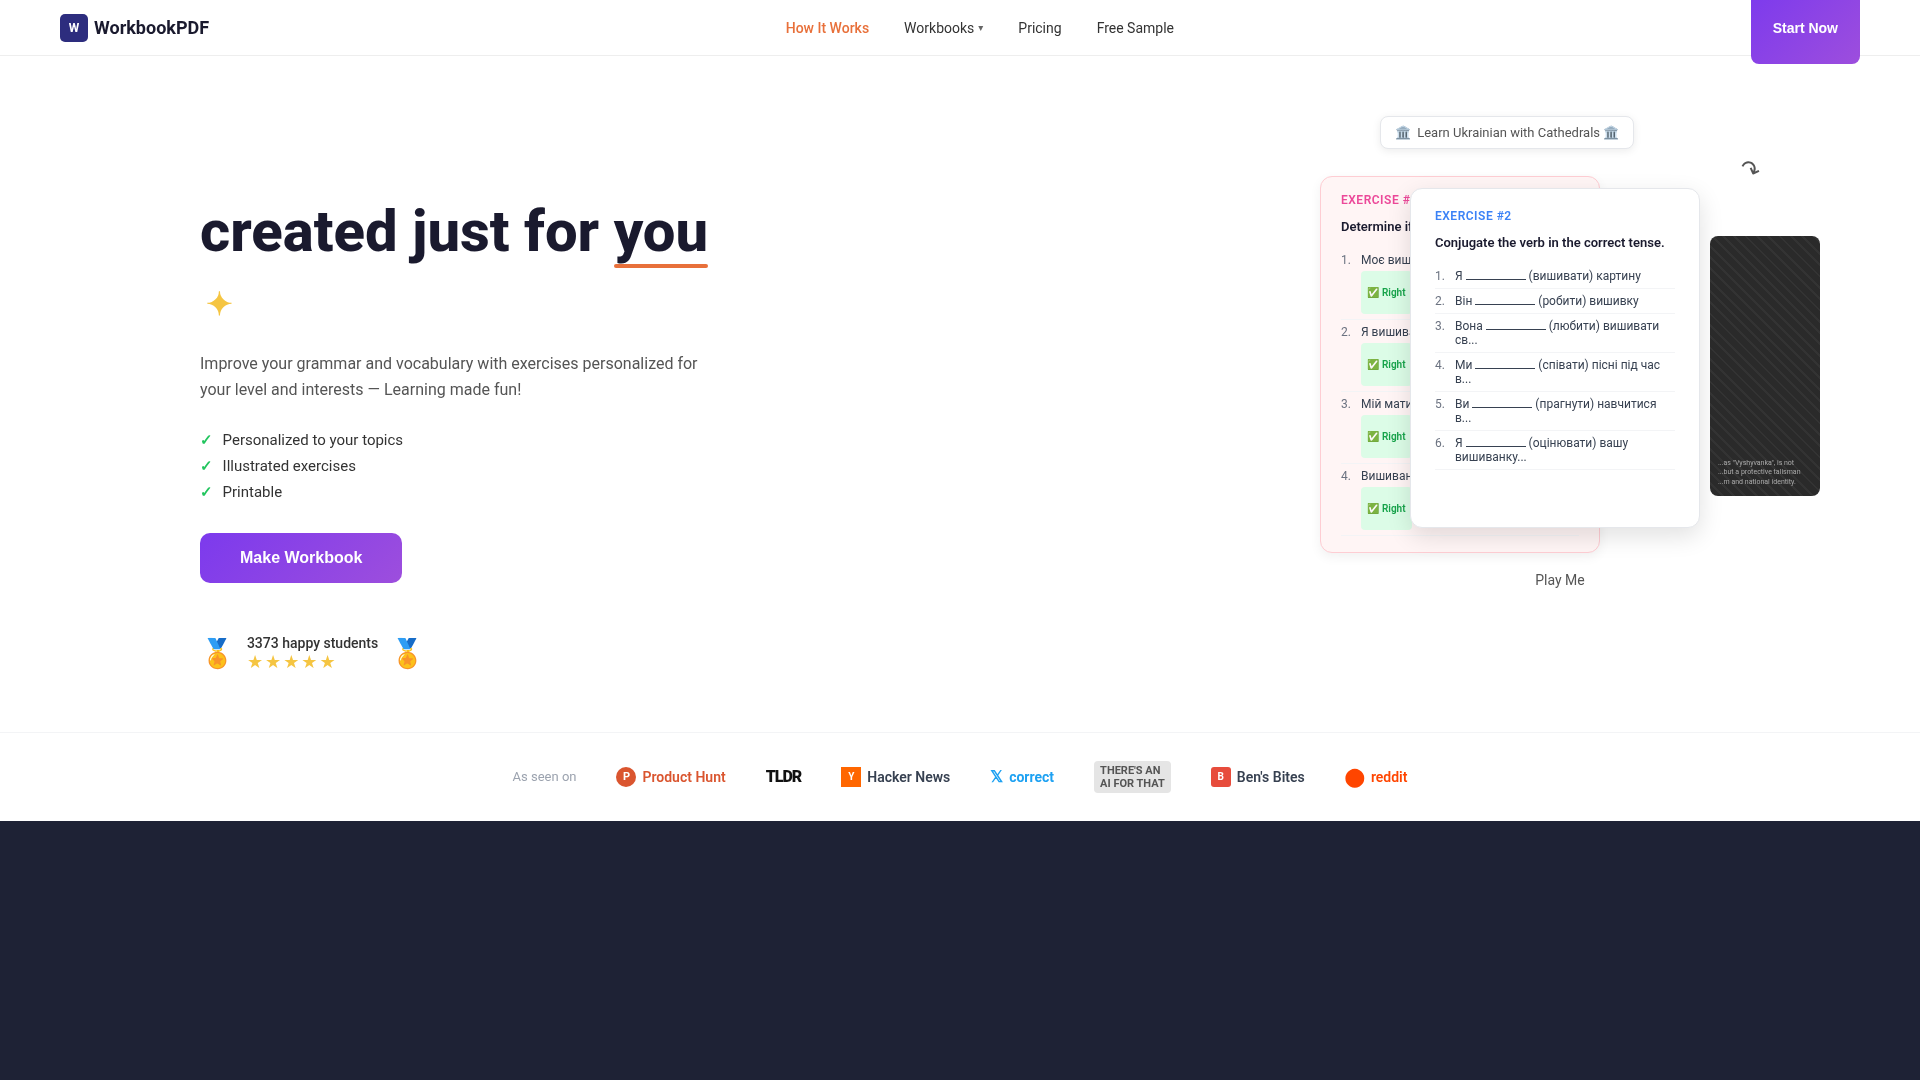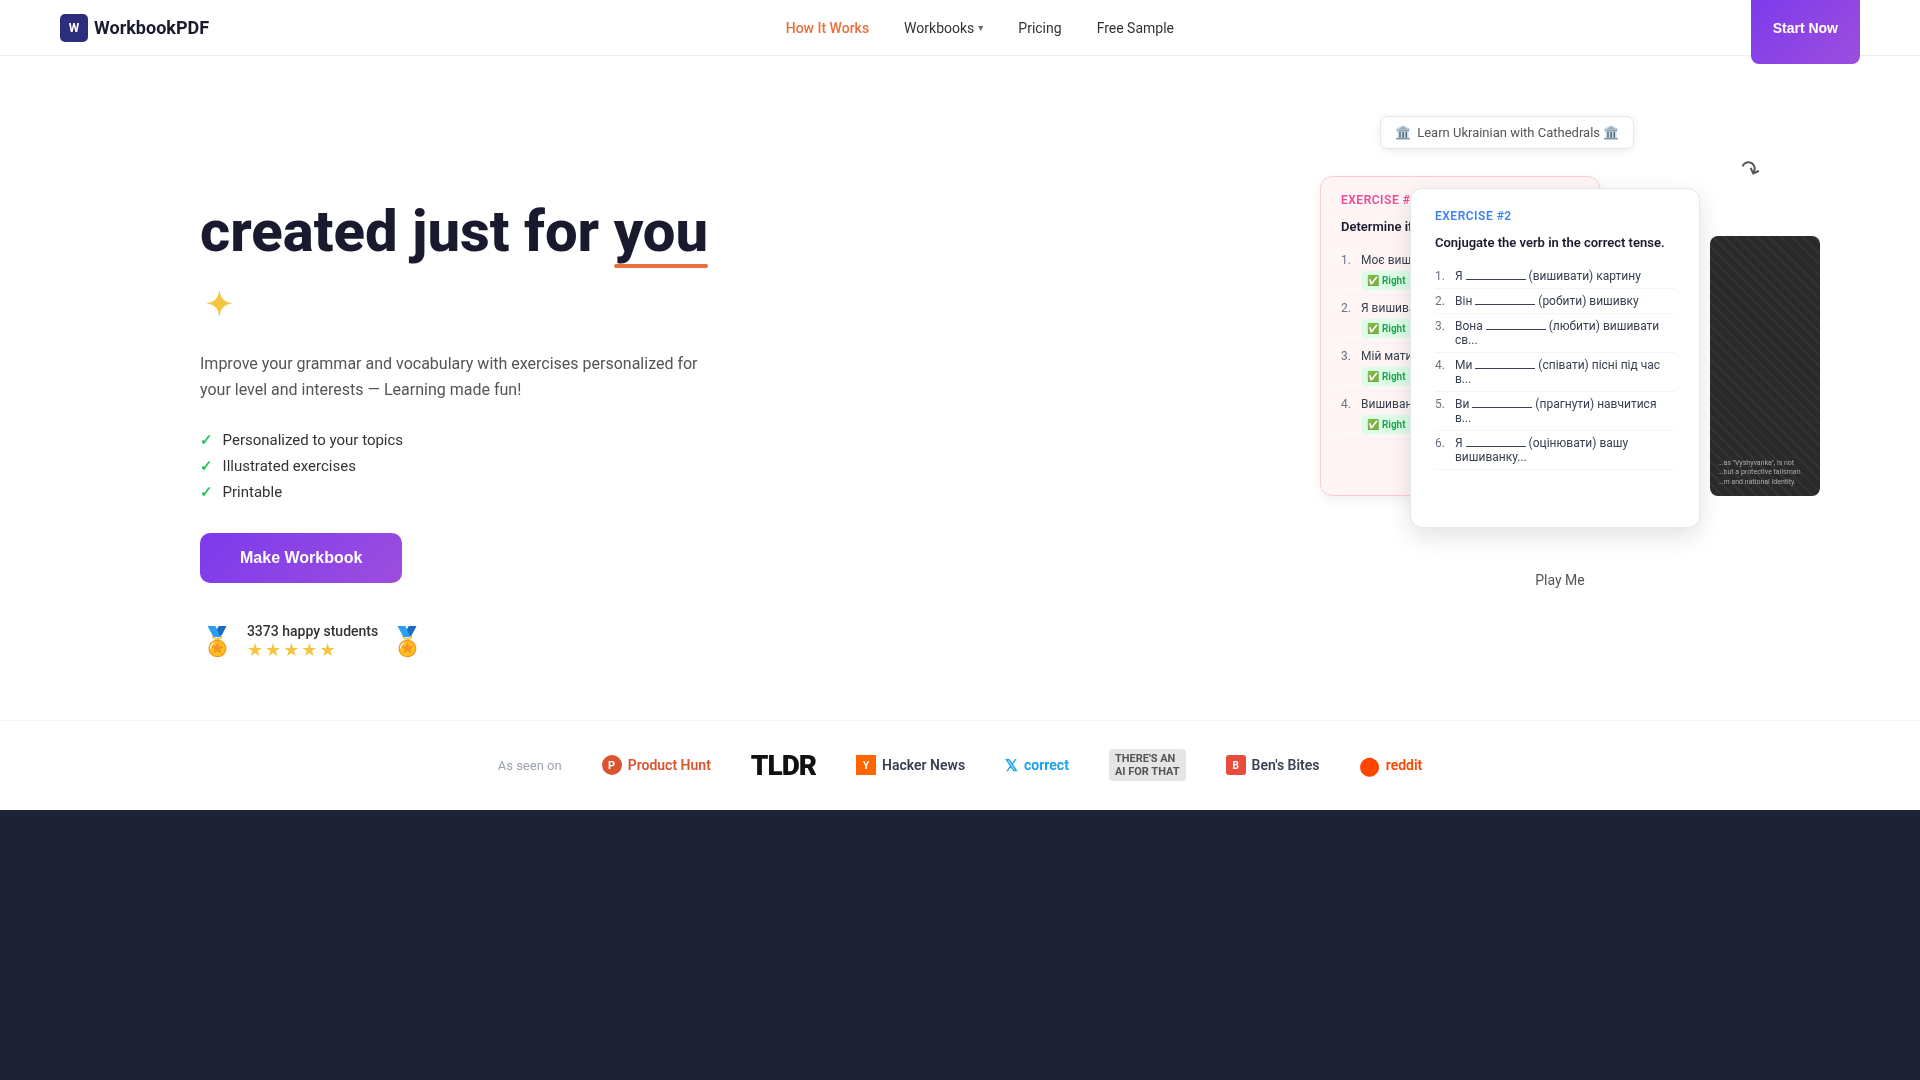--- a/index.html
+++ b/index.html
@@ -72,21 +72,21 @@
     .hero-features { list-style: none; margin-bottom: 32px; }
     .hero-features li {
       display: flex; align-items: center; gap: 10px;
       font-size: 15px; color: #333; margin-bottom: 8px;
     }
     .check-icon { color: #22c55e; font-weight: 700; }
     .hero-cta {
       background: linear-gradient(135deg, #7c3aed, #9d4edd);
       color: #fff; border: none; border-radius: 10px;
       padding: 16px 40px; font-size: 16px; font-weight: 600;
-      cursor: pointer; margin-bottom: 40px;
+      cursor: pointer; margin-bottom: 52px;
     }
     .happy-students {
       display: flex; align-items: center; gap: 12px;
     }
     .laurel { font-size: 28px; color: #d4a017; }
     .students-text { font-size: 14px; color: #333; font-weight: 500; }
     .stars { color: #f5c542; font-size: 18px; letter-spacing: 2px; }
 
     
     .hero-right {
@@ -161,21 +161,21 @@
       border-bottom: 1px solid #f3f4f6;
       display: flex; align-items: flex-start; gap: 6px;
     }
     .item-num { color: #6b7280; min-width: 14px; }
     .blank { display: inline-block; border-bottom: 1px solid #374151; min-width: 60px; }
 
     
     .rw-row {
       font-size: 11px; display: flex; gap: 8px; align-items: center; margin-top: 4px;
     }
-    .right-badge { background: #dcfce7; color: #16a34a; border-radius: 4px; padding: 4px 6px; font-weight: 600; font-size: 10px; }
+    .right-badge { background: #dcfce7; color: #16a34a; border-radius: 4px; padding: 16px 6px; font-weight: 600; font-size: 10px; }
     .wrong-badge { background: #fee2e2; color: #dc2626; border-radius: 4px; padding: 2px 6px; font-weight: 600; font-size: 10px; }
 
     
     .play-me {
       text-align: center; margin-top: 16px;
       font-size: 14px; color: #555; cursor: pointer;
     }
 
     
     .as-seen-on {
@@ -183,21 +183,21 @@
       display: flex; align-items: center; gap: 40px;
       border-top: 1px solid #f3f4f6;
       flex-wrap: wrap; justify-content: center;
     }
     .as-seen-label { font-size: 13px; color: #9ca3af; }
     .brand-item {
       display: flex; align-items: center; gap: 6px;
       font-size: 14px; font-weight: 600; color: #374151;
     }
     .ph-icon { width: 20px; height: 20px; background: #da552f; border-radius: 50%; display: flex; align-items: center; justify-content: center; color: #fff; font-size: 11px; font-weight: 700; }
-    .tldr-text { font-size: 28px; font-weight: 900; color: #111; letter-spacing: -1px; }
+    .tldr-text { font-size: 16px; font-weight: 900; color: #111; letter-spacing: -1px; }
     .hackernews-icon { width: 20px; height: 20px; background: #ff6600; display: flex; align-items: center; justify-content: center; color: #fff; font-size: 10px; font-weight: 700; }
     .ai-badge { font-size: 11px; color: #555; font-weight: 700; background: #e5e5e5; padding: 3px 6px; border-radius: 4px; }
 
     
     .dark-section {
       background: #1e2235; min-height: 280px;
       padding: 60px 120px;
       position: relative;
     }
   </style>

